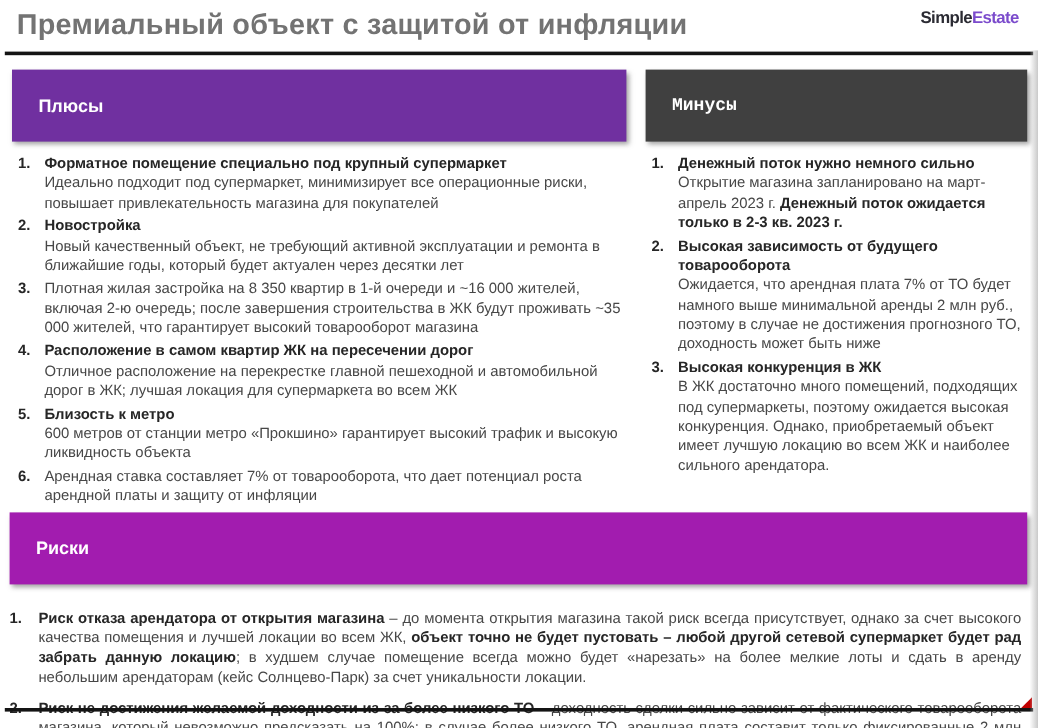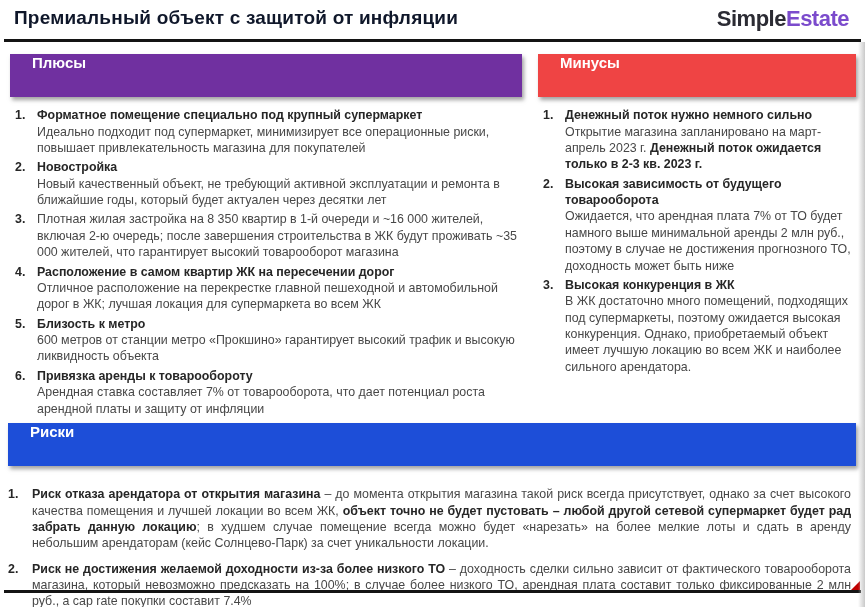--- a/index.html
+++ b/index.html
@@ -1,29 +1,29 @@
 <!DOCTYPE html>
 <html><head>
 <meta charset="utf-8">
 <style>
   html,body{margin:0;padding:0;background:#ffffff;}
   body{width:865px;height:607px;overflow:hidden;font-family:"Liberation Sans",sans-serif;}
   .slide{position:relative;width:865px;height:607px;background:#fff;overflow:hidden;}
 
   .top{display:flex;justify-content:space-between;align-items:flex-start;padding:7px 16px 0 14px;}
-  .title{margin:0;font-size:19px;font-weight:700;color:#0f172a;letter-spacing:.2px;}
-  .logo{font-size:22px;font-weight:700;letter-spacing:-.5px;color:#2b2b33;line-height:1.1;}
+  .title{margin:0;font-size:24px;font-weight:700;color:#737373;letter-spacing:.2px;}
+  .logo{font-size:14px;font-weight:700;letter-spacing:-.5px;color:#2b2b33;line-height:1.1;}
 
   .rule{height:3px;background:#141414;}
   .top-rule{margin:8px 4px 0 4px;}
   .bottom-rule{position:absolute;left:4px;right:4px;bottom:14px;}
 
   .columns{display:grid;grid-template-columns:512px 1fr;column-gap:16px;padding:12px 9px 0 10px;height:362px;overflow:hidden;}
 
-  .band{height:43px;display:flex;align-items:flex-start;padding-left:22px;color:#fff;font-weight:700;font-size:15px;
+  .band{height:60px;display:flex;align-items:center;padding-left:22px;color:#fff;font-weight:700;font-size:15px;
         box-shadow:2px 3px 4px rgba(110,110,110,.65);}
   .risks-band{margin:7px 9px 0 8px;}
 
   .num-list{list-style:none;margin:10px 0 0 0;padding:0 0 0 5px;color:#474747;font-size:12.4px;line-height:1.32;}
   .num-list li{display:flex;margin-bottom:3px;}
   .num{width:22px;flex:none;font-weight:700;color:#262626;}
   .li-content{flex:1;}
   .li-heading{display:block;font-weight:700;color:#262626;}
   .seg-bold{font-weight:700;color:#262626;}
 
@@ -71,47 +71,47 @@
           <li>
             <span class="num">4.</span>
             <div class="li-content"><span class="li-heading">Расположение в самом квартир ЖК на пересечении дорог</span><span>Отличное расположение на перекрестке главной пешеходной и автомобильной дорог в ЖК; лучшая локация для супермаркета во всем ЖК</span></div>
           </li>
           <li>
             <span class="num">5.</span>
             <div class="li-content"><span class="li-heading">Близость к метро</span><span>600 метров от станции метро «Прокшино» гарантирует высокий трафик и высокую ликвидность объекта</span></div>
           </li>
           <li>
             <span class="num">6.</span>
-            <div class="li-content"><span class="li-heading">Привязка аренды к товарообороту</span><span>Арендная ставка составляет 7% от товарооборота, что дает потенциал роста арендной платы и защиту от инфляции</span></div>
+            <div class="li-content"><span>Арендная ставка составляет 7% от товарооборота, что дает потенциал роста арендной платы и защиту от инфляции</span></div>
           </li>
         </ol>
     </section>
 
     <section class="col">
-      <div class="band" style="background: #ef4444;">
+      <div class="band" style="background: #404040; font-family: Liberation Mono, monospace;">
         <span>Минусы</span>
       </div>
       <ol class="num-list">
           <li>
             <span class="num">1.</span>
             <div class="li-content"><span class="li-heading">Денежный поток нужно немного сильно</span><span>Открытие магазина запланировано на март-апрель 2023 г. </span><span class="seg-bold">Денежный поток ожидается только в 2-3 кв. 2023 г.</span></div>
           </li>
           <li>
             <span class="num">2.</span>
             <div class="li-content"><span class="li-heading">Высокая зависимость от будущего товарооборота</span><span>Ожидается, что арендная плата 7% от ТО будет намного выше минимальной аренды 2 млн руб., поэтому в случае не достижения прогнозного ТО, доходность может быть ниже</span></div>
           </li>
           <li>
             <span class="num">3.</span>
             <div class="li-content"><span class="li-heading">Высокая конкуренция в ЖК</span><span>В ЖК достаточно много помещений, подходящих под супермаркеты, поэтому ожидается высокая конкуренция. Однако, приобретаемый объект имеет лучшую локацию во всем ЖК и наиболее сильного арендатора.</span></div>
           </li>
         </ol>
     </section>
   </div>
 
-  <div class="band risks-band" style="background: #1d4ed8;">
+  <div class="band risks-band" style="background: #a21caf;">
     <span>Риски</span>
   </div>
   <ol class="num-list risks-list">
       <li>
         <span class="num">1.</span>
         <div class="li-content"><span class="seg-bold">Риск отказа арендатора от открытия магазина</span><span> – до момента открытия магазина такой риск всегда присутствует, однако за счет высокого качества помещения и лучшей локации во всем ЖК, </span><span class="seg-bold">объект точно не будет пустовать – любой другой сетевой супермаркет будет рад забрать данную локацию</span><span>; в худшем случае помещение всегда можно будет «нарезать» на более мелкие лоты и сдать в аренду небольшим арендаторам (кейс Солнцево-Парк) за счет уникальности локации.</span></div>
       </li>
       <li>
         <span class="num">2.</span>
         <div class="li-content"><span class="seg-bold">Риск не достижения желаемой доходности из-за более низкого ТО</span><span> – доходность сделки сильно зависит от фактического товарооборота магазина, который невозможно предсказать на 100%; в случае более низкого ТО, арендная плата составит только фиксированные 2 млн руб., а cap rate покупки составит 7.4%</span></div>

